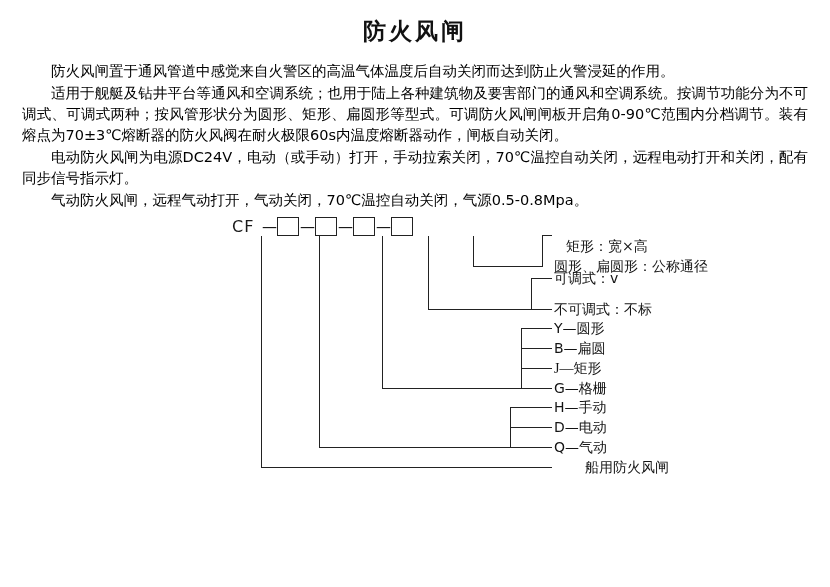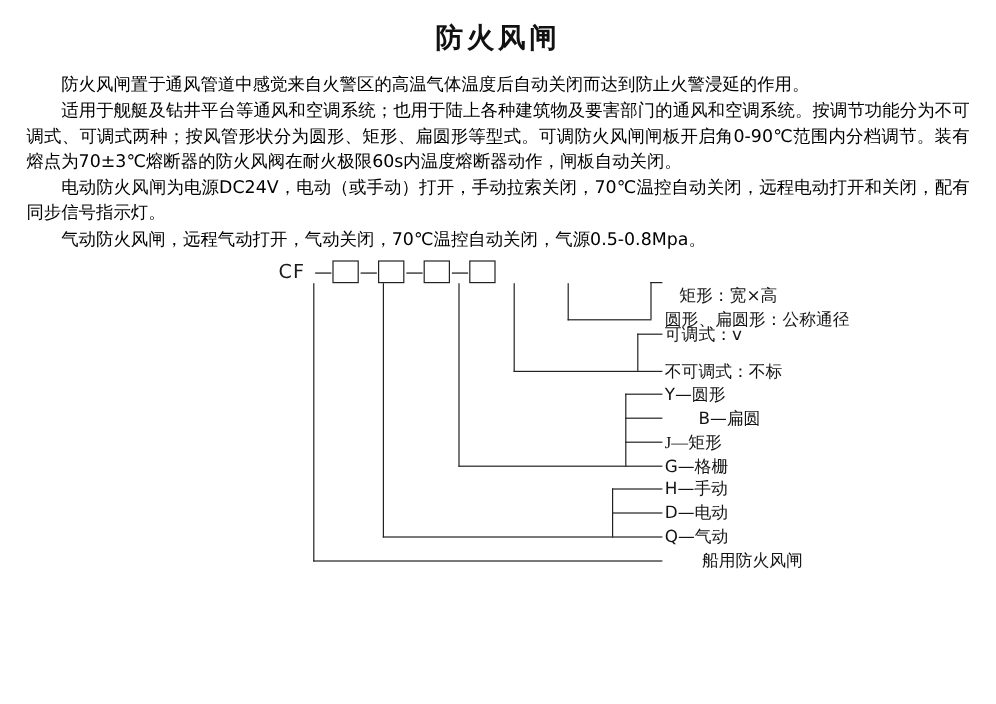--- a/index.html
+++ b/index.html
@@ -150,21 +150,21 @@
     <div class="leg-label" style="left:532px; top:84px;">不可调式：不标</div>
 
     <div class="vline" style="left:360px; top:19px; height:153px;"></div>
     <div class="hline" style="left:360px; top:171px; width:140px;"></div>
     <div class="mini-vline" style="left:499px; top:111px; height:60px;"></div>
     <div class="hline" style="left:499px; top:111px; width:31px;"></div>
     <div class="hline" style="left:499px; top:131px; width:31px;"></div>
     <div class="hline" style="left:499px; top:151px; width:31px;"></div>
     <div class="hline" style="left:499px; top:171px; width:31px;"></div>
     <div class="leg-label" style="left:532px; top:103px;">Y—圆形</div>
-    <div class="leg-label" style="left:560px; top:123px;">B—扁圆</div>
+    <div class="leg-label" style="left:532px; top:123px;">B—扁圆</div>
     <div class="leg-label" style="left:532px; top:143px;font-family:Liberation Serif, serif;">J—矩形</div>
     <div class="leg-label" style="left:532px; top:163px;">G—格栅</div>
 
     <div class="vline" style="left:297px; top:19px; height:212px;"></div>
     <div class="hline" style="left:297px; top:230px; width:192px;"></div>
     <div class="mini-vline" style="left:488px; top:190px; height:40px;"></div>
     <div class="hline" style="left:488px; top:190px; width:42px;"></div>
     <div class="hline" style="left:488px; top:210px; width:42px;"></div>
     <div class="hline" style="left:488px; top:230px; width:42px;"></div>
     <div class="leg-label" style="left:532px; top:182px;">H—手动</div>

